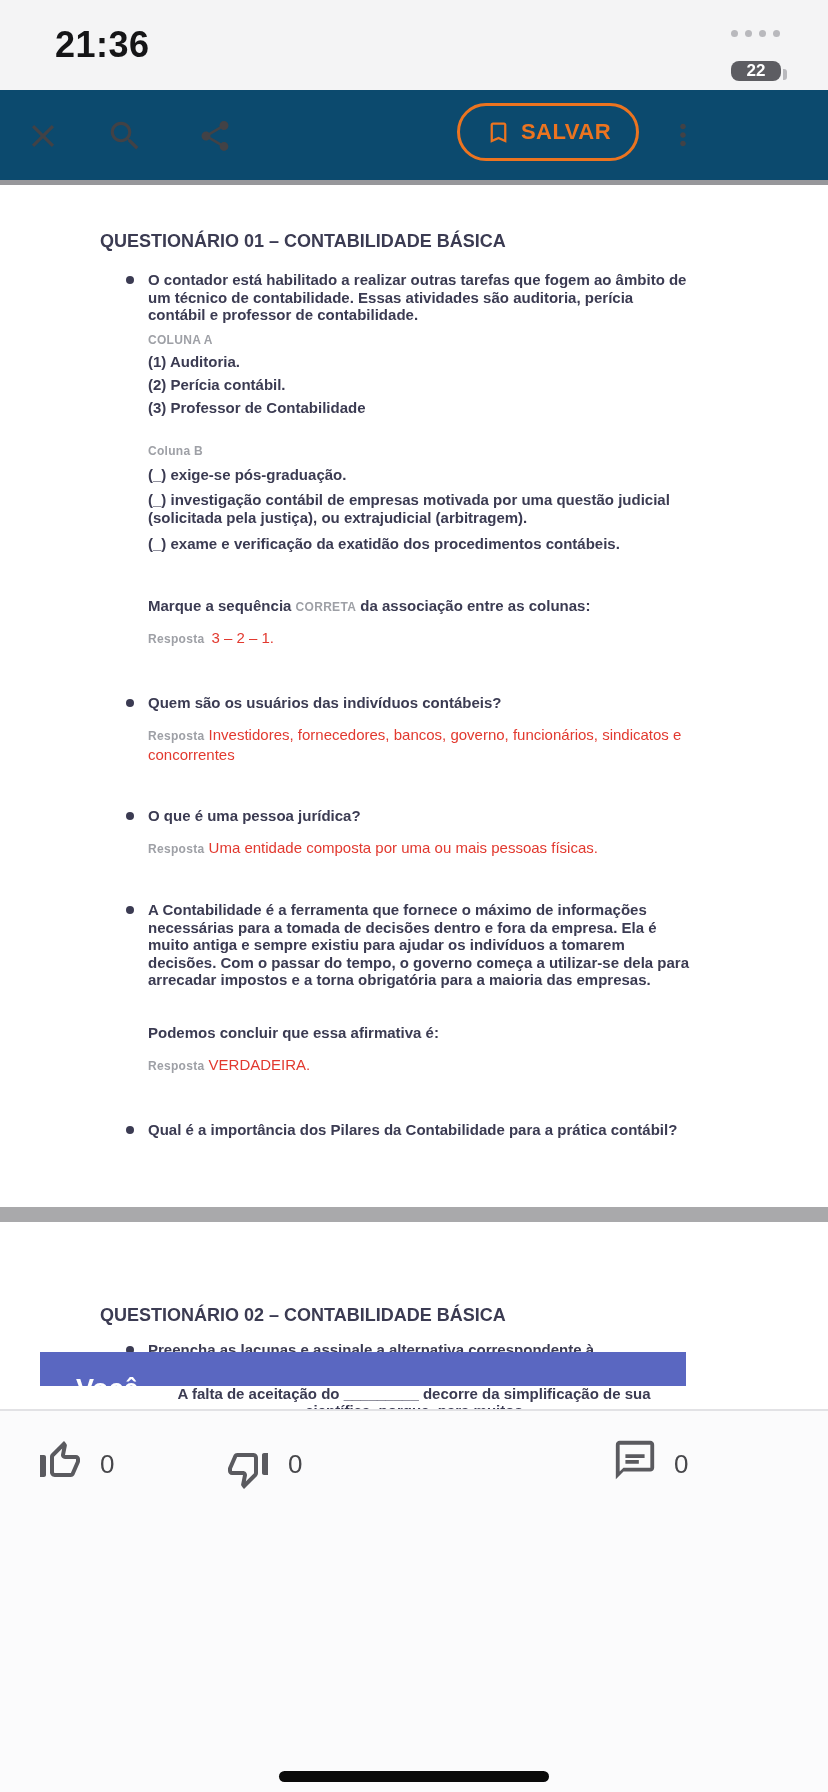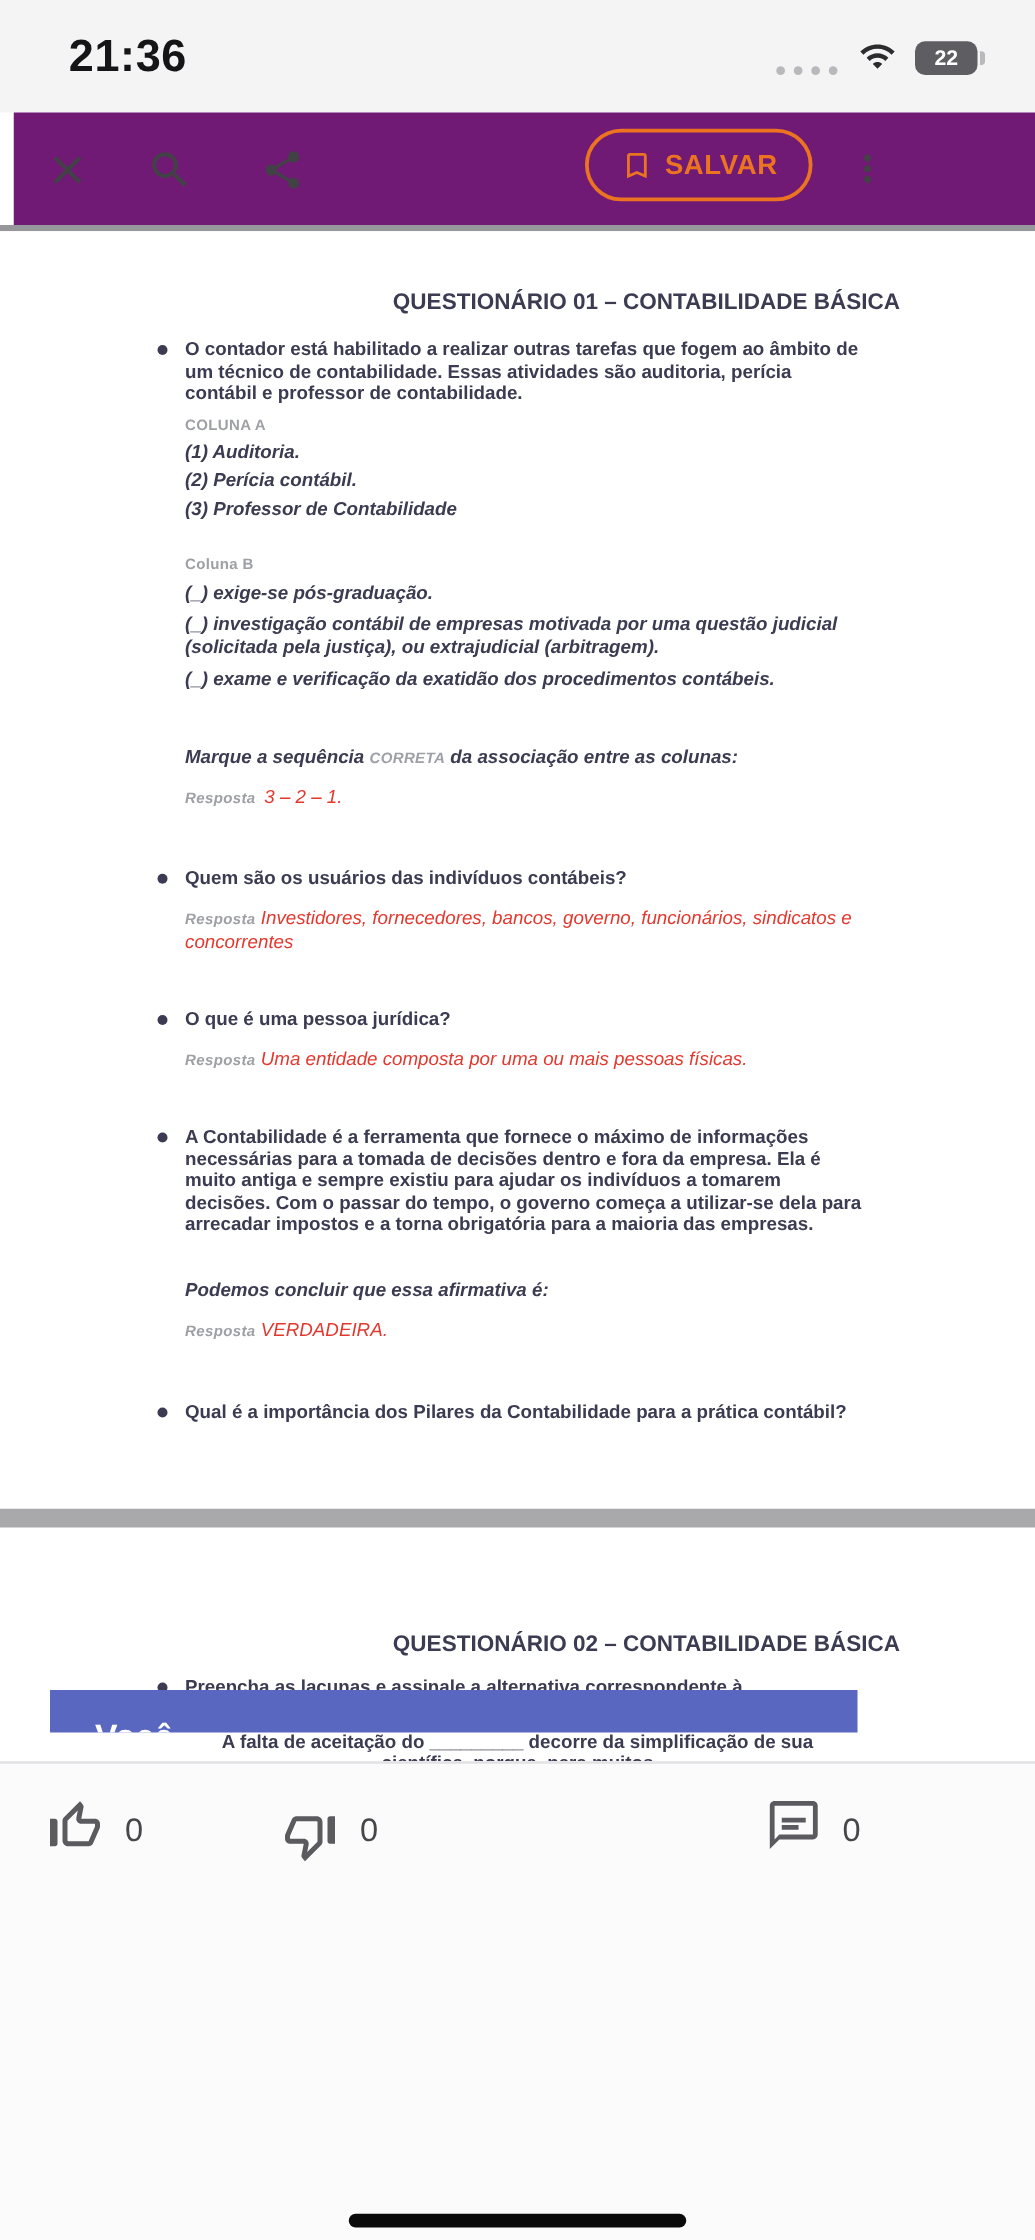--- a/index.html
+++ b/index.html
@@ -4,50 +4,50 @@
 <style>
   * { margin:0; padding:0; box-sizing:border-box; }
   html,body { background:#000; }
   .phone {
     position:relative; width:828px; height:1792px; overflow:hidden;
     background:#ffffff; font-family:"Liberation Sans", sans-serif;
   }
   
   .statusbar { position:absolute; top:0; left:0; right:0; height:90px; background:#f4f4f5; }
   .time { position:absolute; left:55px; top:24px; font-size:36px; font-weight:700; color:#151517; letter-spacing:.5px;text-align:center; }
-  .sb-right { position:absolute; right:46px; top:30px; height:30px; display:flex; align-items:flex-end; gap:12px; }
+  .sb-right { position:absolute; right:46px; top:30px; height:30px; display:flex; align-items:flex-start; gap:12px;flex-direction:column; }
   .sigdots { display:flex; gap:7px; margin-right:2px; }
   .sigdots i { width:7px; height:7px; border-radius:50%; background:#b9b9bd; }
   .wifi { width:36px; height:30px; color:#2c2c2f; }
   .battery { position:relative; width:50px; height:27px; background:#5d5d62; border-radius:8px;
              color:#fff; font-size:17px; font-weight:700; display:flex; align-items:center; justify-content:center; }
   .battery:after { content:""; position:absolute; right:-6px; top:8px; width:4px; height:11px;
                    background:#b9b9bd; border-radius:0 3px 3px 0; }
   
-  .toolbar { position:absolute; top:90px; left:11px; right:0; height:90px; background:#701a75; }
+  .toolbar { position:absolute; top:90px; left:0; right:0; height:90px; background:#0c4a6e; }
   .tb-btn { position:absolute; background:none; border:none; padding:0; cursor:pointer; color:#424246; }
   .tb-btn svg { display:block; }
   .btn-close  { left:24px;  top:27px; }
   .btn-search { left:106px; top:27px; }
   .btn-share  { left:197px; top:28px; }
   .btn-more   { left:666px; top:28px; }
   .save-btn { position:absolute; left:457px; top:13px; width:182px; height:58px;
               background:transparent; border:3px solid #EC7420; border-radius:30px;
               display:flex; align-items:center; justify-content:center; gap:9px;
               color:#EC7420; cursor:pointer; }
   .save-btn .lbl { font-size:22px; font-weight:700; letter-spacing:.5px; }
   .top-divider { position:absolute; top:180px; left:0; right:0; height:5px; background:#97979b; }
   
   .doc { position:absolute; top:185px; left:0; width:828px; height:1224px; background:#fff;
          overflow:hidden; color:#3B3B52; font-weight:700; font-size:15px; line-height:17.5px; }
-  .h1    { position:absolute; left:100px; width:620px; font-size:18px; font-weight:700;text-align:right; }
+  .h1    { position:absolute; left:100px; width:620px; font-size:18px; font-weight:700; }
   .bullet{ position:absolute; left:148px; width:546px; }
   .bullet:before { content:""; position:absolute; left:-22px; top:5px; width:8px; height:8px;
                    border-radius:50%; background:#3B3B52; }
-  .plain { position:absolute; left:148px; width:546px;font-style:italic; }
+  .plain { position:absolute; left:148px; width:546px; }
   .glabel{ position:absolute; left:148px; font-size:12px; color:#9EA0A6; letter-spacing:.3px; }
   .inlab { font-size:12px; color:#9EA0A6; font-weight:700; letter-spacing:.3px; }
   .red   { color:#E2392F; font-weight:400; }
   .ml    { margin-left:7px; }
   .band  { position:absolute; left:0; width:828px; height:15px; background:#a9a9ab; }
   .banner{ position:absolute; left:40px; width:646px; height:34px; background:#5A67C1; overflow:hidden; }
   .banner-text { position:absolute; left:36px; bottom:-12px; color:#ffffff; font-size:27px; font-weight:700; }
   .blanks{ position:absolute; left:100px; width:628px; text-align:center; line-height:16.5px; }
   
   .bottombar { position:absolute; top:1409px; left:0; right:0; bottom:0;

